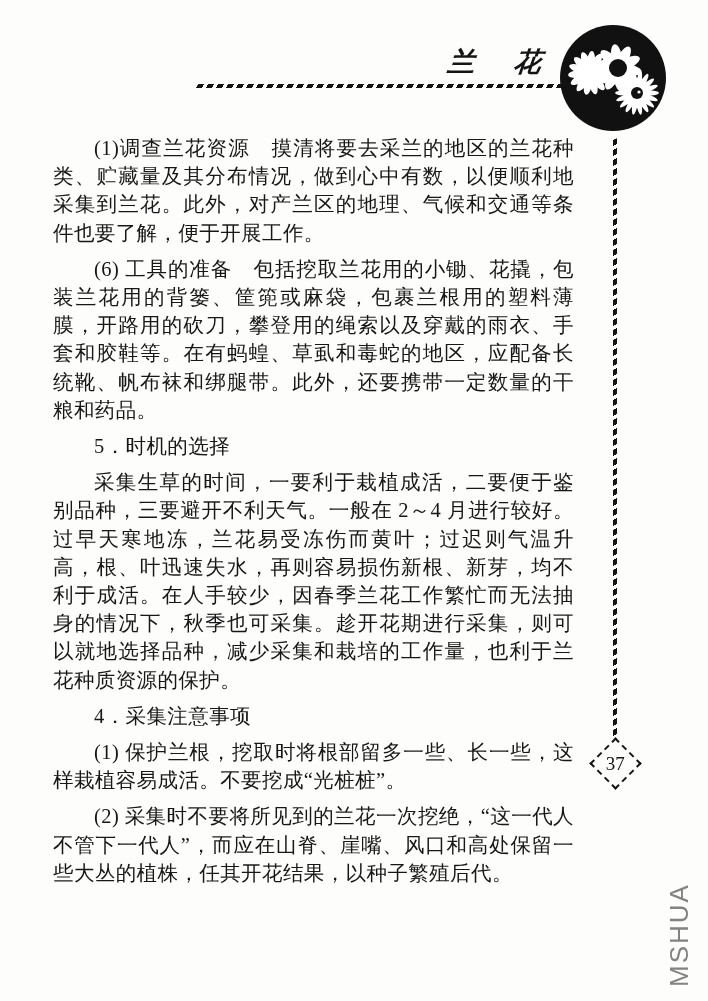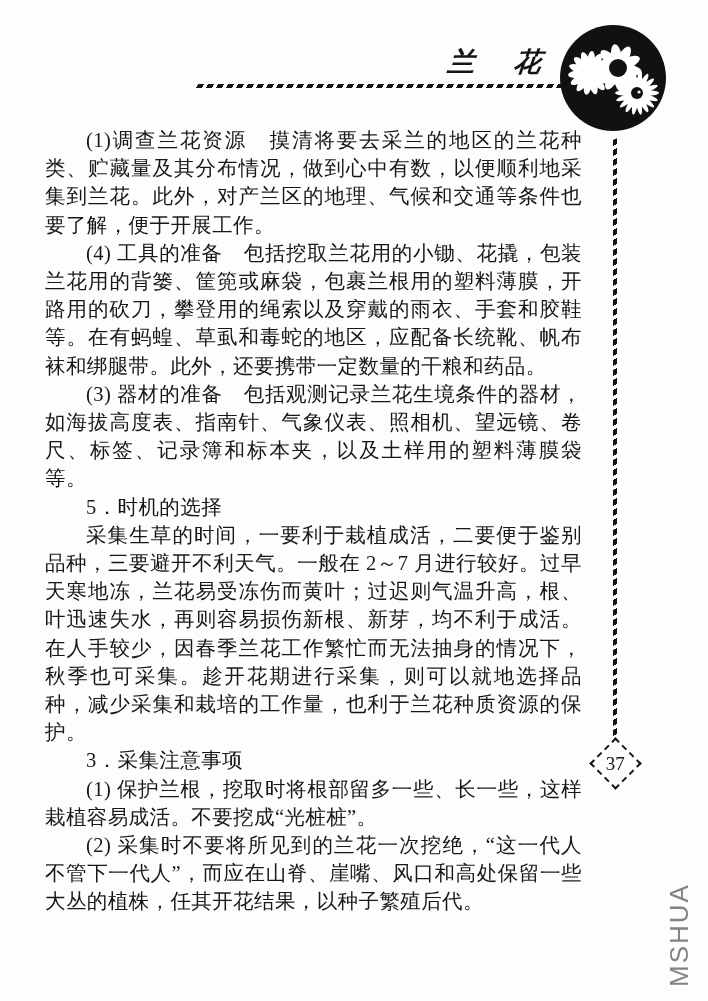--- a/index.html
+++ b/index.html
@@ -85,21 +85,21 @@
     left: 45px;
     top: 126px;
     width: 537px;
     font-size: 20.5px;
     line-height: 28.2px;
     text-align: justify;
     letter-spacing: 0.4px;
   }
   .body-text p {
     text-indent: 2em;
-    margin: 0;
+    margin: 8px;
   }
 
   
   .watermark {
     position: absolute;
     left: 624px;
     top: 920px;
     width: 110px;
     height: 30px;
     transform: rotate(-90deg);
@@ -193,24 +193,23 @@
   </div>
 
   <div class="v-rule"></div>
 
   <div class="page-num-diamond">
     <span>37</span>
   </div>
 
   <main class="body-text">
     <p>(1)调查兰花资源　摸清将要去采兰的地区的兰花种类、贮藏量及其分布情况，做到心中有数，以便顺利地采集到兰花。此外，对产兰区的地理、气候和交通等条件也要了解，便于开展工作。</p>
-    <p>(4) 工具的准备　包括挖取兰花用的小锄、花撬，包装兰花用的背篓、筐篼或麻袋，包裹兰根用的塑料薄膜，开路用的砍刀，攀登用的绳索以及穿戴的雨衣、手套和胶鞋等。在有蚂蝗、草虱和毒蛇的地区，应配备长统靴、帆布袜和绑腿带。此外，还要携带一定数量的干粮和药品。</p>
-    <p>(3) 器材的准备　包括观测记录兰花生境条件的器材，如海拔高度表、指南针、气象仪表、照相机、望远镜、卷尺、标签、记录簿和标本夹，以及土样用的塑料薄膜袋等。</p>
+    <p>(6) 工具的准备　包括挖取兰花用的小锄、花撬，包装兰花用的背篓、筐篼或麻袋，包裹兰根用的塑料薄膜，开路用的砍刀，攀登用的绳索以及穿戴的雨衣、手套和胶鞋等。在有蚂蝗、草虱和毒蛇的地区，应配备长统靴、帆布袜和绑腿带。此外，还要携带一定数量的干粮和药品。</p>
     <p>5．时机的选择</p>
-    <p>采集生草的时间，一要利于栽植成活，二要便于鉴别品种，三要避开不利天气。一般在 2～7 月进行较好。过早天寒地冻，兰花易受冻伤而黄叶；过迟则气温升高，根、叶迅速失水，再则容易损伤新根、新芽，均不利于成活。在人手较少，因春季兰花工作繁忙而无法抽身的情况下，秋季也可采集。趁开花期进行采集，则可以就地选择品种，减少采集和栽培的工作量，也利于兰花种质资源的保护。</p>
-    <p>3．采集注意事项</p>
+    <p>采集生草的时间，一要利于栽植成活，二要便于鉴别品种，三要避开不利天气。一般在 2～4 月进行较好。过早天寒地冻，兰花易受冻伤而黄叶；过迟则气温升高，根、叶迅速失水，再则容易损伤新根、新芽，均不利于成活。在人手较少，因春季兰花工作繁忙而无法抽身的情况下，秋季也可采集。趁开花期进行采集，则可以就地选择品种，减少采集和栽培的工作量，也利于兰花种质资源的保护。</p>
+    <p>4．采集注意事项</p>
     <p>(1) 保护兰根，挖取时将根部留多一些、长一些，这样栽植容易成活。不要挖成“光桩桩”。</p>
     <p>(2) 采集时不要将所见到的兰花一次挖绝，“这一代人不管下一代人”，而应在山脊、崖嘴、风口和高处保留一些大丛的植株，任其开花结果，以种子繁殖后代。</p>
   </main>
 
   <div class="watermark">MSHUA</div>
 
 </div>
 
 </body></html>

